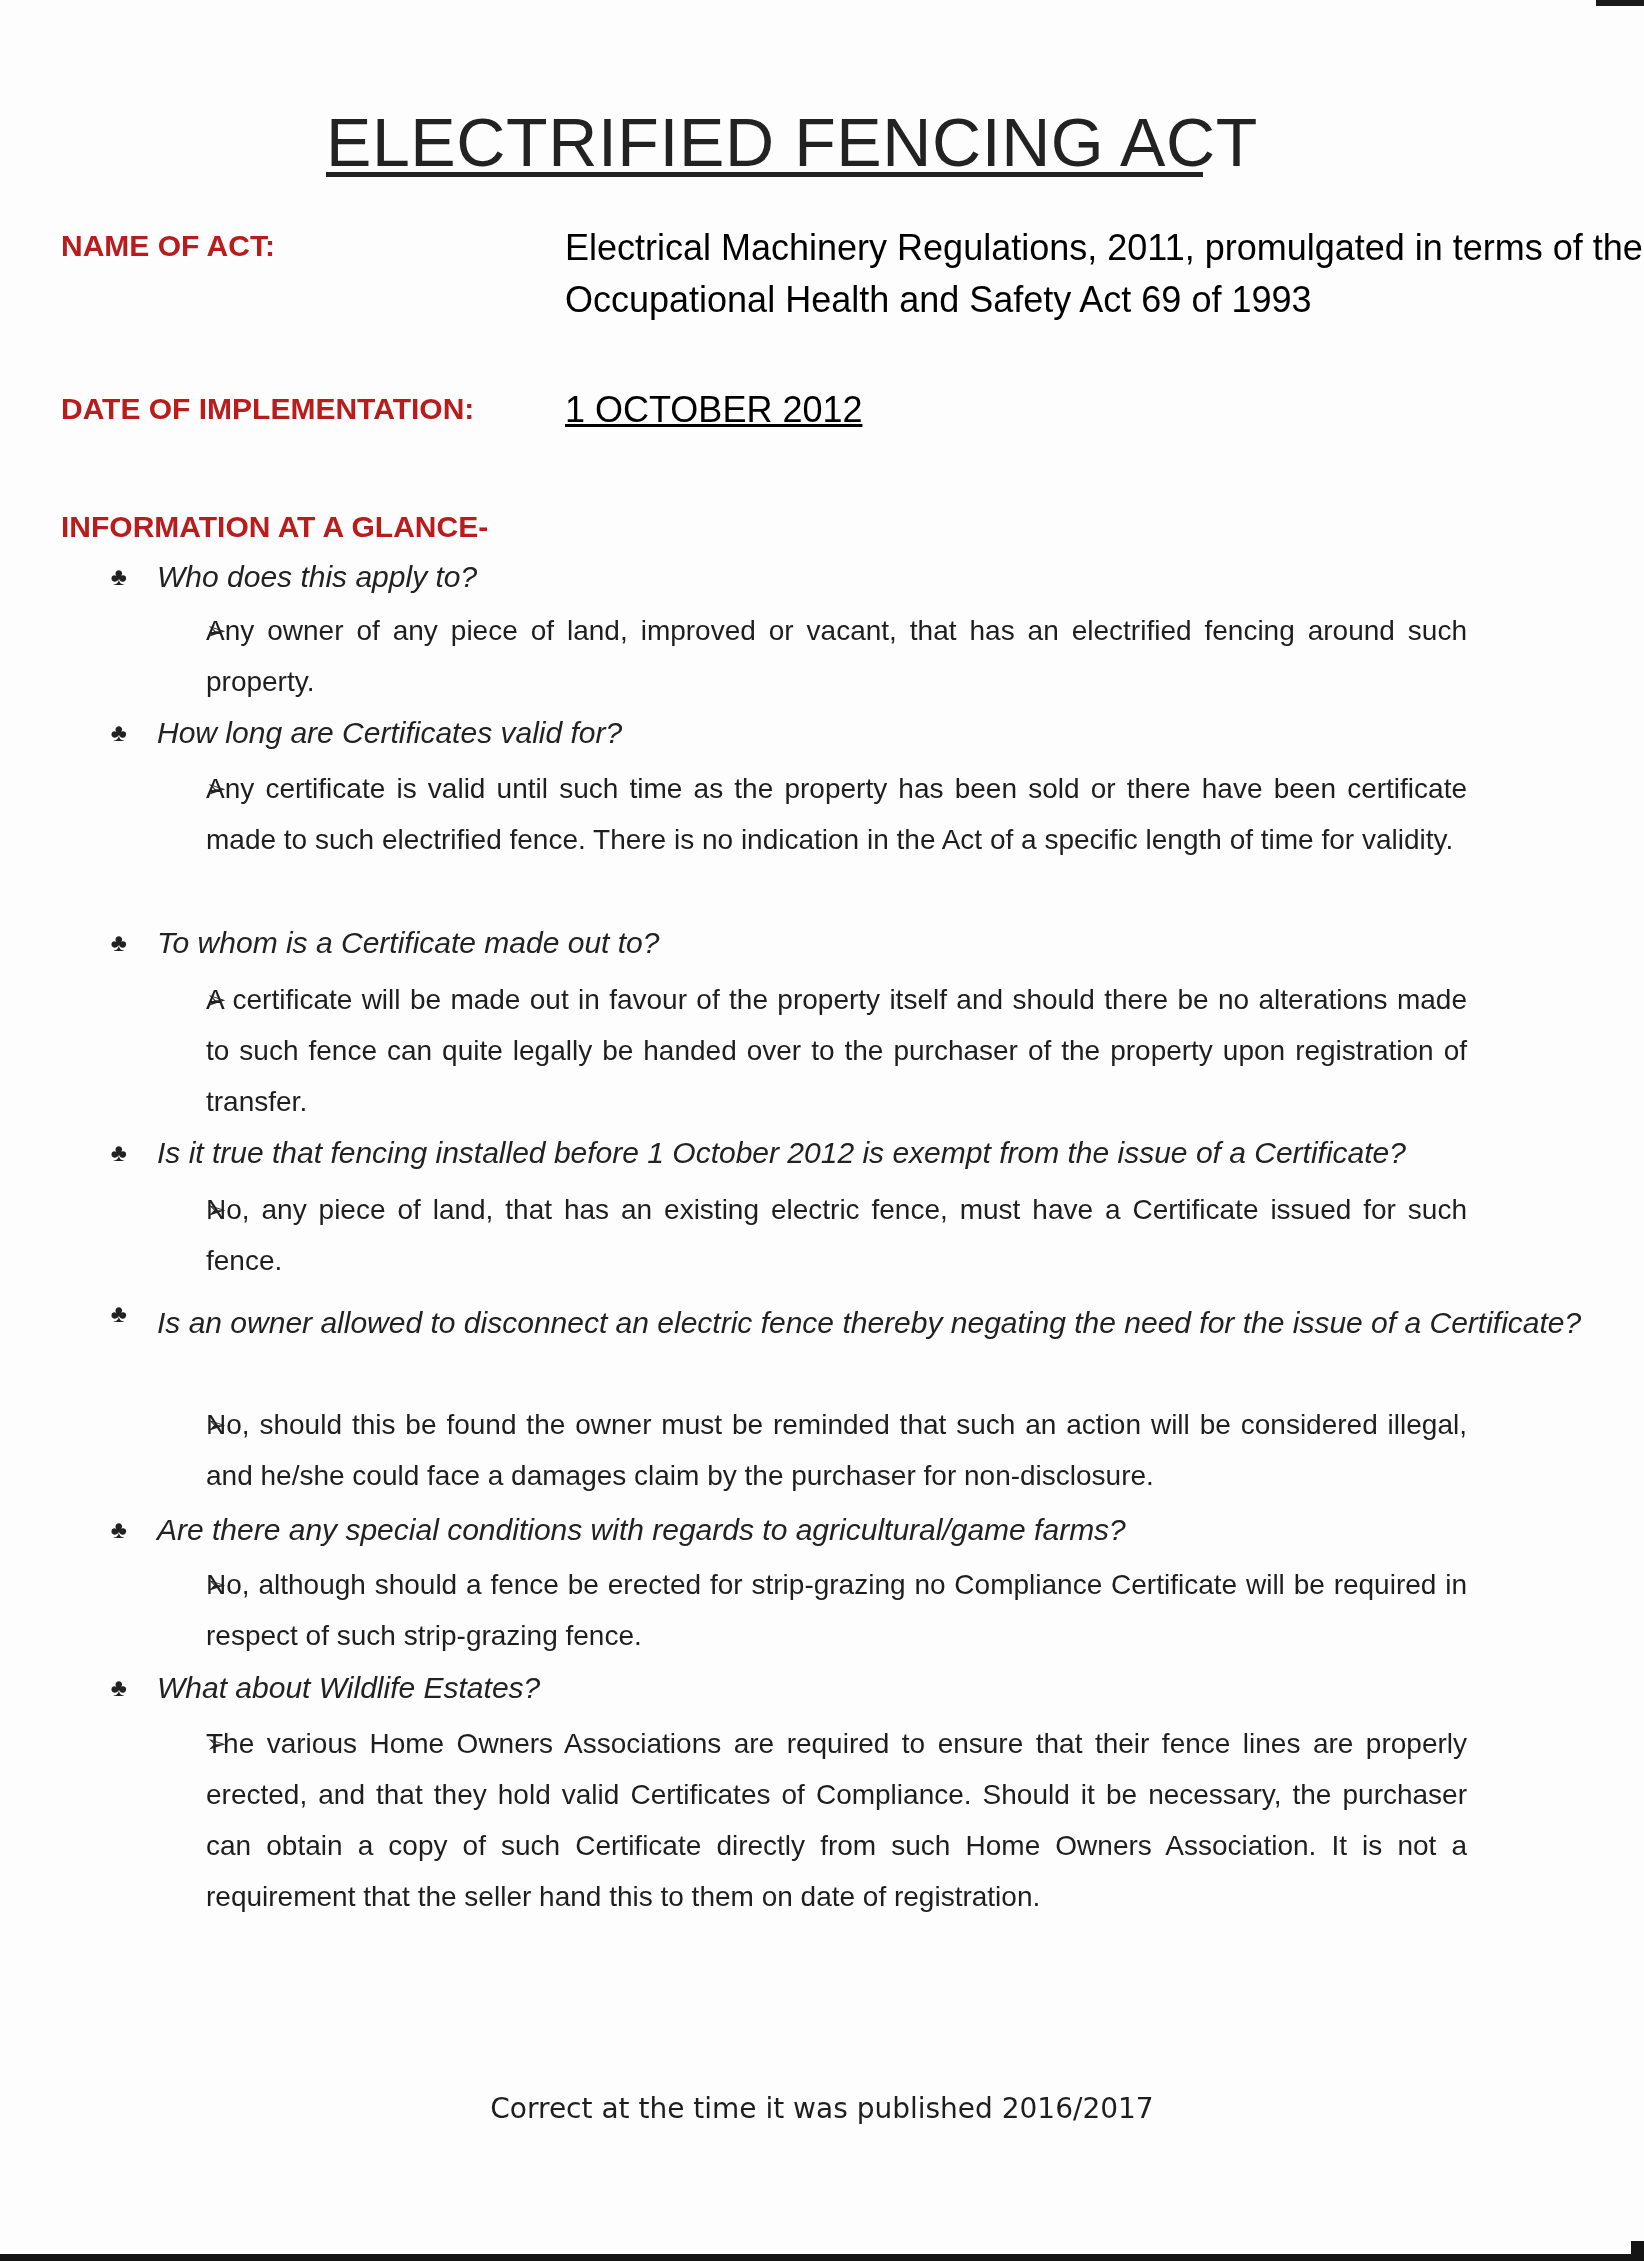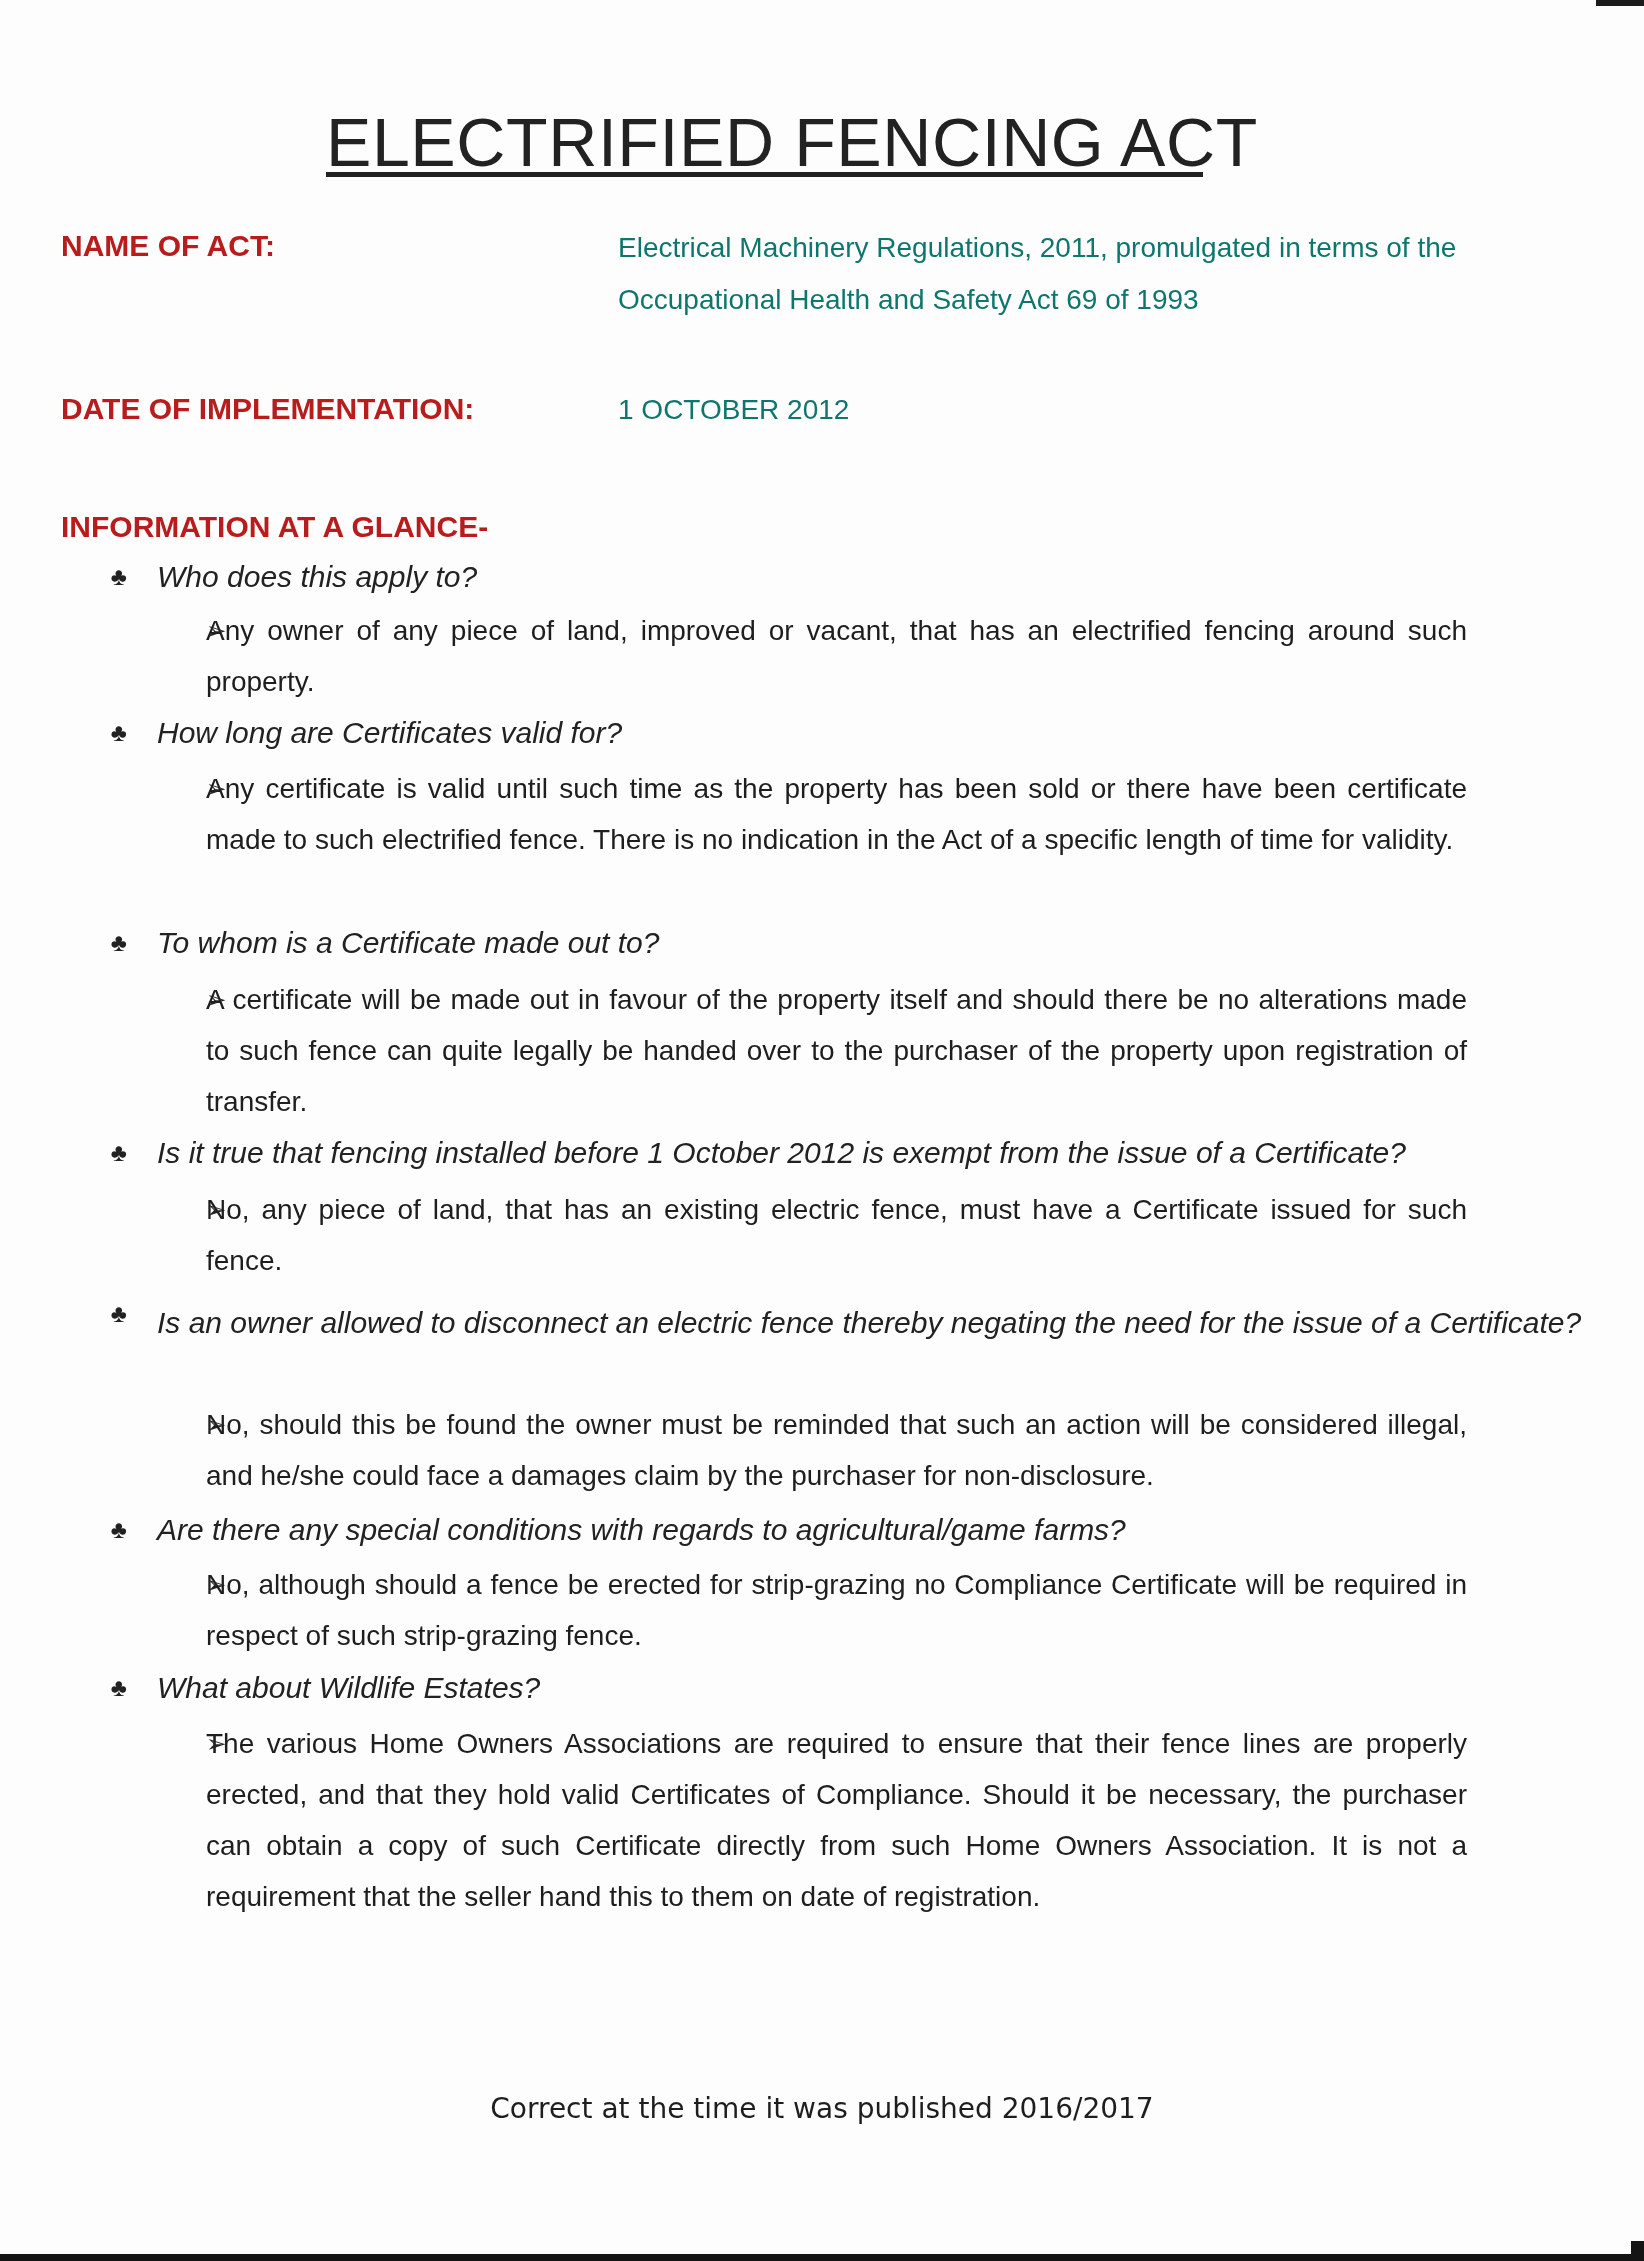--- a/index.html
+++ b/index.html
@@ -18,21 +18,21 @@
     font-size:68px; font-weight:normal; letter-spacing:0.6px;
     color:#222; text-align:center; white-space:nowrap;
     transform:scaleX(1.0);
   }
   .title-underline { position:absolute; left:326px; top:172px; width:877px; height:5.2px; background:#222; }
 
   .label {
     position:absolute; left:61px; font-weight:bold; font-size:30px; color:#b91c1c; white-space:nowrap;
   }
   .value {
-    position:absolute; left:618px; font-size:28px; color:#0f766e; white-space:nowrap; line-height:52px;
+    position:absolute; left:565px; font-size:36px; color:#000000; white-space:nowrap; line-height:52px;
   }
 
   .q {
     position:absolute; left:116px; font-size:30px; font-style:italic; color:#222; white-space:nowrap;
   }
   .q .club { position:absolute; left:-5.2px; top:2.6px; font-style:normal; font-size:24.5px; color:#222; }
   .q .qtext { position:absolute; left:41px; top:0; white-space:nowrap; }
 
   .a {
     position:absolute; left:206px; width:1261px; font-size:28px; line-height:51px; color:#1e1e1e;
@@ -54,21 +54,21 @@
 <div class="scan-edge-corner"></div>
 
 <div class="title">ELECTRIFIED FENCING ACT</div>
 <div class="title-underline"></div>
 
 <div class="label" style="top:229px;">NAME OF ACT:</div>
 <div class="value" style="top:222px;">Electrical Machinery Regulations, 2011, promulgated in terms of the</div>
 <div class="value" style="top:274px;">Occupational Health and Safety Act 69 of 1993</div>
 
 <div class="label" style="top:392px;">DATE OF IMPLEMENTATION:</div>
-<div class="value" style="top:384px;">1 OCTOBER 2012</div>
+<div class="value" style="top:384px;text-decoration:underline;">1 OCTOBER 2012</div>
 
 <div class="label" style="top:510px;">INFORMATION AT A GLANCE-</div>
 
 <div class="q" style="top:560px;">
   <span class="club">♣</span>
   <span class="qtext">Who does this apply to?</span>
 </div>
 <div class="a" style="top:605px;">
   <span class="arrow">➢</span>
   <span class="atext">Any owner of any piece of land, improved or vacant, that has an electrified fencing around such property.</span>

